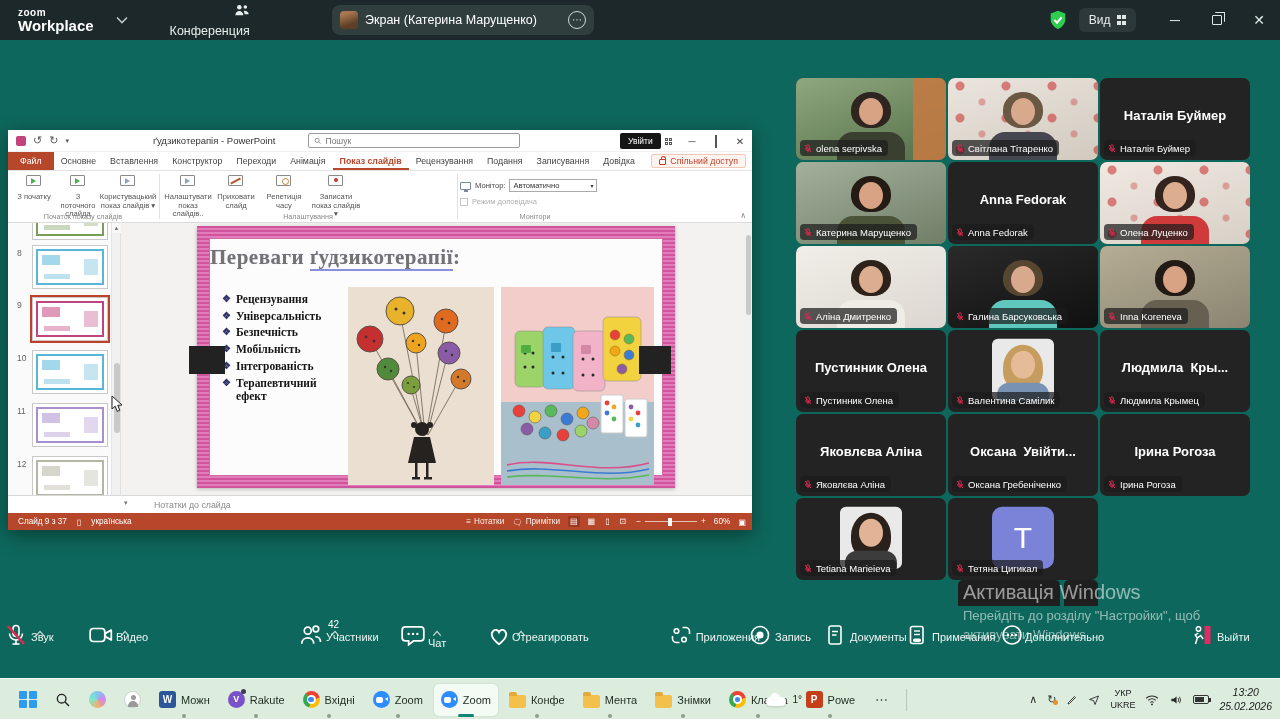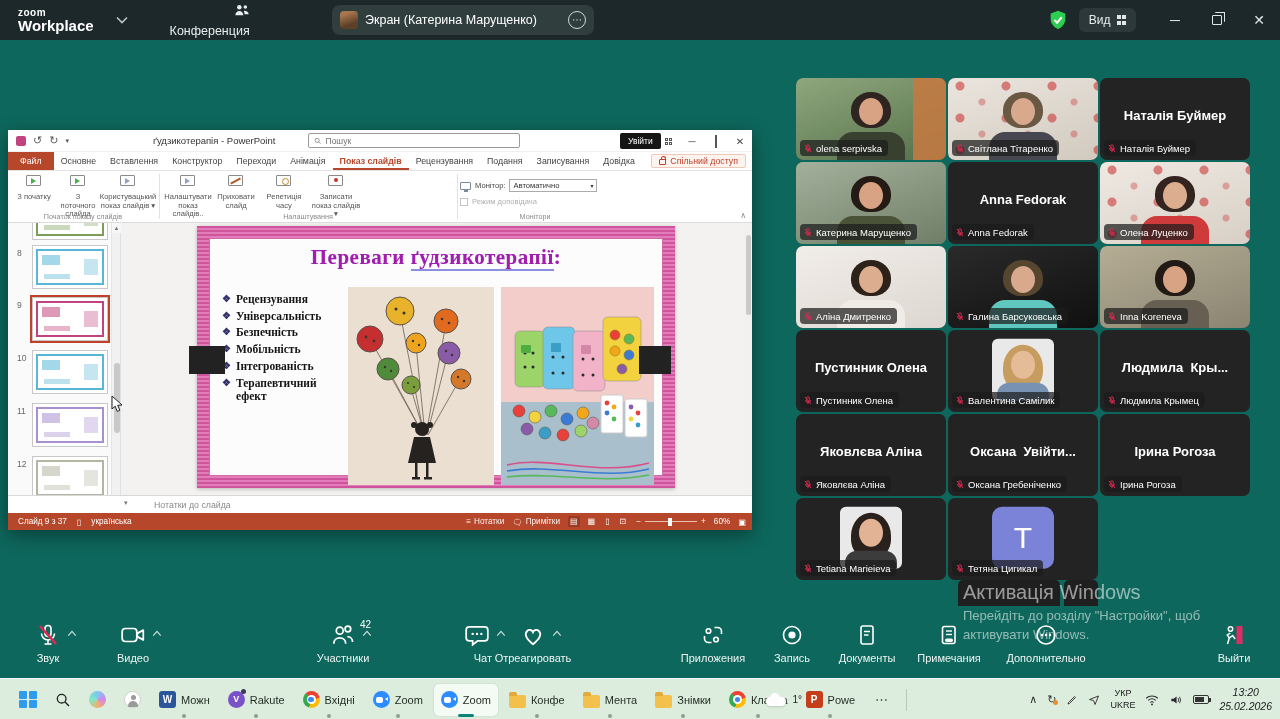--- a/index.html
+++ b/index.html
@@ -87,21 +87,21 @@
   .tscroll .up { position:absolute; top:0; left:0; width:9px; height:10px; font-size:6px; color:#777; text-align:center; line-height:10px; background:#f7f7f7; }
   .tscroll .tthumb { position:absolute; left:1.5px; top:140px; width:6px; height:70px; background:#c9c9c9; border-radius:3px; }
   .canvas { position:absolute; left:113px; top:0; right:8px; bottom:0; background:#f3f2f1; }
   .vscroll { position:absolute; right:0; top:0; width:8px; height:100%; background:#f1f1f1; }
   .vscroll .vthumb { position:absolute; left:1.5px; top:12px; width:5px; height:80px; background:#c9c9c9; border-radius:3px; }
   .cursor1 { position:absolute; z-index:30; }
 
   
   .slide { position:absolute; left:76px; top:3px; width:478px; height:262px; background:repeating-linear-gradient(0deg,#cf549c 0 2px,#e27cba 2px 4px); box-shadow:0 1px 4px rgba(0,0,0,.25); }
   .slide-inner { position:absolute; inset:12px; background:#fdfcfd; border:1px solid #d06ba8; }
-  .slide-title { position:absolute; left:0; top:6px; width:100%; text-align:center; font-family:"Liberation Serif", serif; font-weight:bold; font-size:21px; color:#a21caf; letter-spacing:.5px; text-shadow:0 0 1px rgba(139,143,224,.4); }
+  .slide-title { position:absolute; left:0; top:6px; width:100%; text-align:left; font-family:"Liberation Serif", serif; font-weight:bold; font-size:21px; color:#737373; letter-spacing:.5px; text-shadow:0 0 1px rgba(139,143,224,.4); }
   .slide-title .und { border-bottom:2.5px solid #8b8fe0; }
   .bullets { position:absolute; left:12px; top:54px; width:122px; font-family:"Liberation Serif", serif; font-size:11.5px; color:#141414; font-weight:bold; }
   .bullet-row { display:flex; gap:5px; margin-bottom:3.5px; line-height:1.15; }
   .blt { color:#30306a; font-size:10px; }
   .img-box { position:absolute; top:48px; height:198px; }
   .img-balloons { left:138px; width:146px; background:#ebdfd2; }
   .img-shirts { left:291px; width:153px; background:linear-gradient(#f3cdc9 0 58%, #a9bfcb 58% 100%); }
   .sidetab { position:absolute; height:28px; background:#222; z-index:5; }
 
   
@@ -135,21 +135,21 @@
   .name-pill { position:absolute; left:4px; bottom:4px; max-width:140px; height:16px; background:rgba(28,28,28,.72); border-radius:4px; display:flex; align-items:center; gap:3px; padding:0 6px 0 3px; color:#fff; font-size:9.5px; white-space:nowrap; overflow:hidden; z-index:3; }
   .partial-tile { position:absolute; background:#1f1f1f; border-radius:5px 5px 0 0; z-index:1; }
 
   
   .watermark { position:absolute; left:963px; top:541px; color:rgba(255,255,255,.55); z-index:4; pointer-events:none; }
   .watermark .w1 { font-size:20px; margin-bottom:3px; }
   .watermark .w2 { font-size:13px; line-height:1.45; }
 
   
   .ztoolbar { position:absolute; left:0; top:573px; width:1280px; height:65px; z-index:6; }
-  .tb-item { position:absolute; top:8px; width:94px; display:flex; flex-direction:column; align-items:center; color:#fff; }
+  .tb-item { position:absolute; top:8px; width:94px; display:flex; flex-direction:row; align-items:center; color:#fff; }
   .tb-ic { position:relative; width:30px; height:28px; display:flex; align-items:center; justify-content:center; }
   .tb-label { font-size:11px; margin-top:3px; white-space:nowrap; color:#eef5f4; }
   .tb-caret { position:absolute; right:-14px; top:9px; opacity:.9; }
   .tb-badge { position:absolute; right:-13px; top:-2px; font-size:10px; color:#fff; }
   .share-sq { width:26px; height:26px; background:#2bc458; border-radius:7px; display:flex; align-items:center; justify-content:center; }
 
   
   .taskbar { position:absolute; left:0; top:678px; width:1280px; height:41px; background:#dcedde; border-top:1px solid rgba(255,255,255,.7); z-index:25; }
   .tb-left { position:absolute; left:12px; top:0; height:41px; display:flex; align-items:center; gap:4px; }
   .tk-btn { height:32px; border-radius:5px; display:flex; align-items:center; gap:5px; padding:0 7px; position:relative; }

